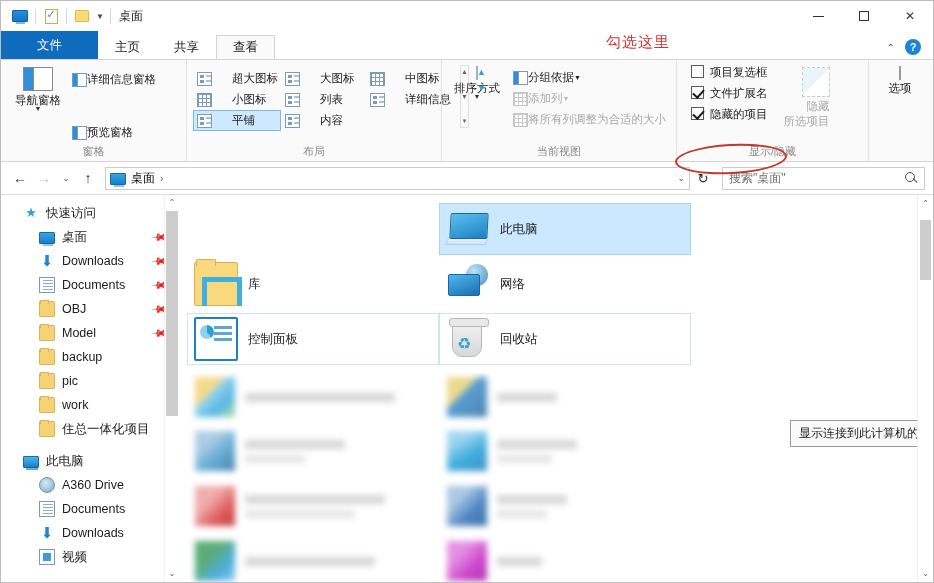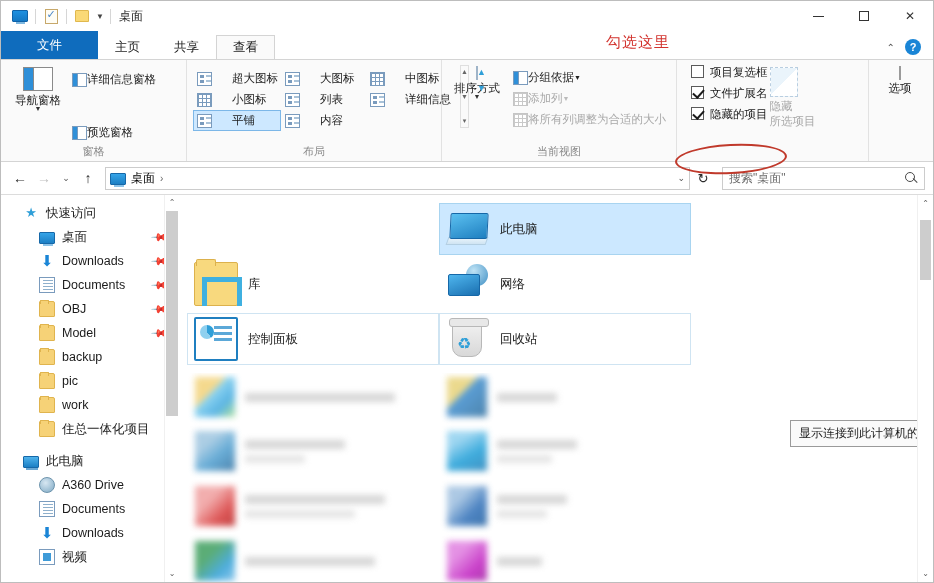--- a/index.html
+++ b/index.html
@@ -296,21 +296,21 @@
   .chkbox.checked:after {
     content: "";
     position: absolute; left: 3px; top: 0px;
     width: 5px; height: 9px;
     border: solid #1b1b1b;
     border-width: 0 2px 2px 0;
     transform: rotate(42deg);
   }
   .hidesel {
     width: 60px;
-    display:flex; flex-direction: column; align-items:flex-start;
+    display:flex; flex-direction: column; align-items:flex-end;
     color:#a8a8a8; font-size: 11.5px; text-align:center;
     padding-top: 2px;
   }
   .hidesel .big {
     width: 28px; height: 30px;
     border: 1px dashed #b9cee0;
     background: linear-gradient(135deg,#eaf4fb 50%, #ffffff 50%);
     margin-bottom: 2px;
   }
   .optbtn-ico {
@@ -744,20 +744,21 @@
             <span class="chkbox checked"></span>
             <span>隐藏的项目</span>
           </div>
         </div>
         <div class="hidesel">
           <span class="big"></span>
           <span>隐藏</span>
           <span>所选项目</span>
         </div>
       </div>
+      <div class="rgroup-label">显示/隐藏</div>
     </div>
 
     <div class="rgroup" style="width:62px;border-right:none">
       <div class="rgroup-body" style="justify-content:center">
         <div class="bigbtn">
           <span class="glyph"><span class="optbtn-ico"></span></span>
           <span class="cap">选项</span>
         </div>
       </div>
       <div class="rgroup-label"></div>

